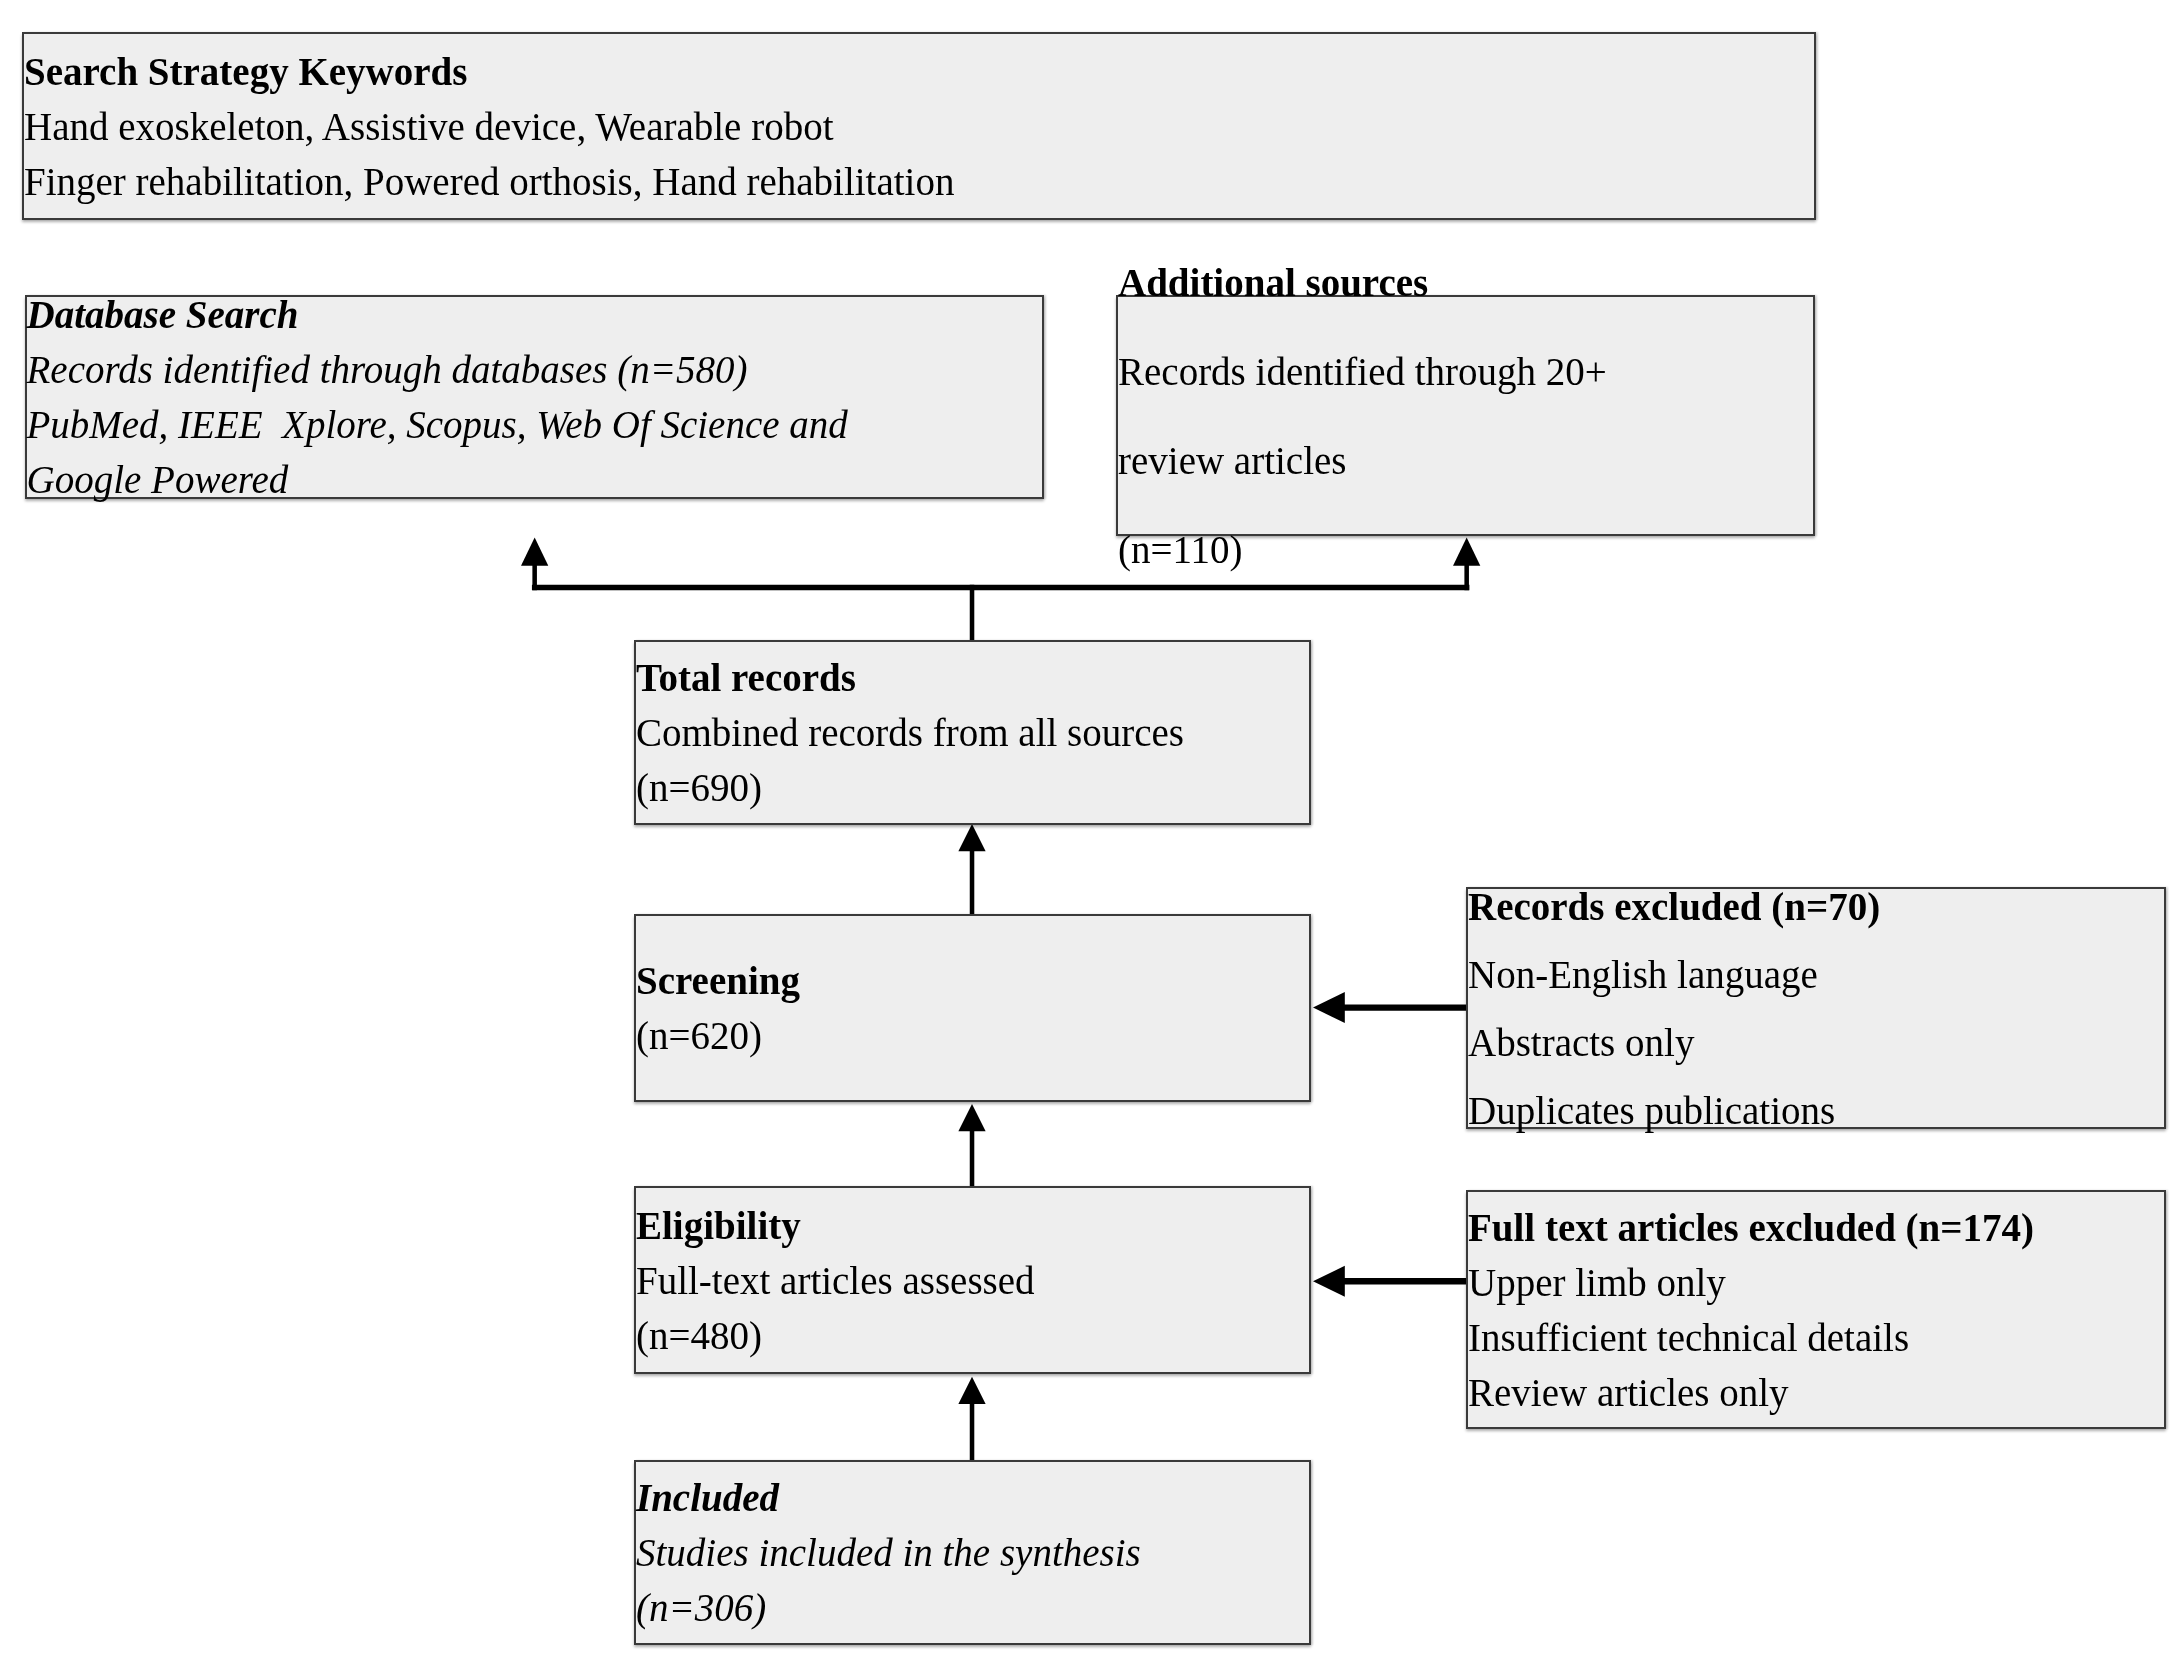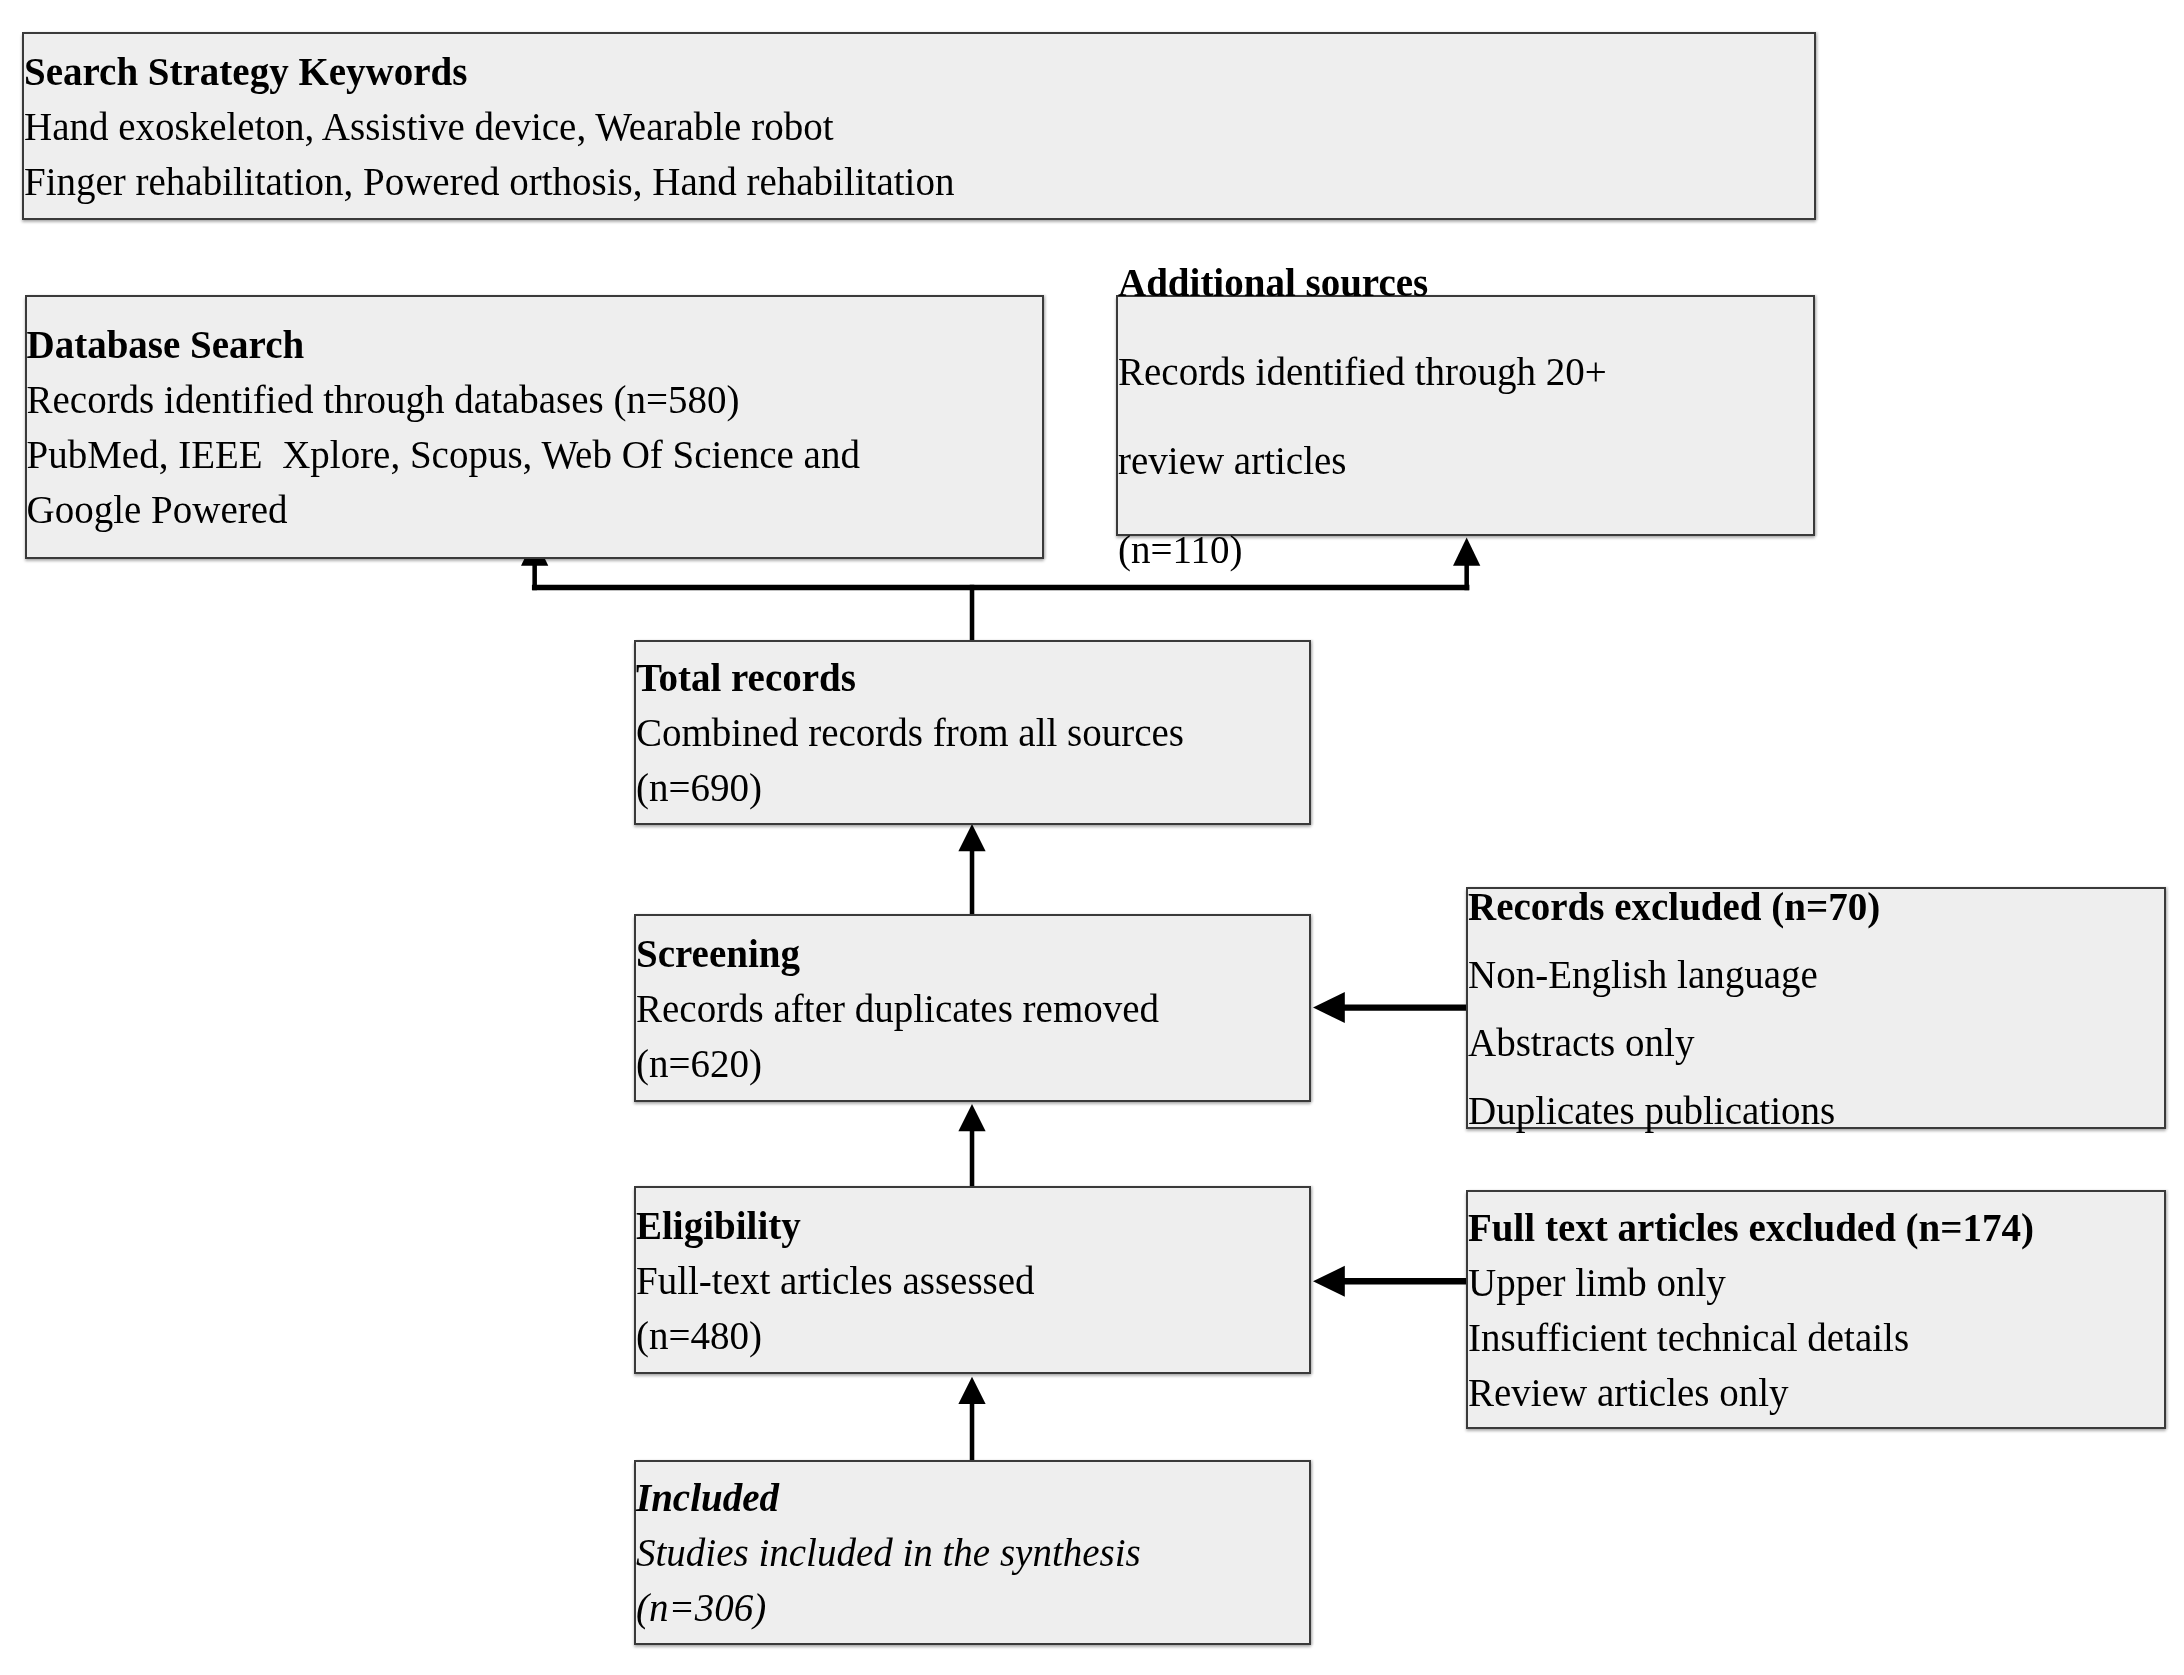--- a/index.html
+++ b/index.html
@@ -90,21 +90,21 @@
       <polygon points="1444,1409 1479,1392 1479,1426"></polygon>
     </g>
   </svg>
 
   <div class="box" style="left:22px; top:32px; width:1794px; height:188px;">
     <div class="t">Search Strategy Keywords</div>
     <div class="l">Hand exoskeleton, Assistive device, Wearable robot</div>
     <div class="l">Finger rehabilitation, Powered orthosis, Hand rehabilitation</div>
   </div>
 
-  <div class="box" style="left:24.5px; top:295px; width:1019px; height:264px;">
+  <div class="box" style="left:24.5px; top:295px; width:1019px; height:204px;font-style:italic;">
     <div class="t">Database Search</div>
     <div class="l">Records identified through databases (n=580)</div>
     <div class="l">PubMed, IEEE  Xplore, Scopus, Web Of Science and</div>
     <div class="l">Google Powered</div>
   </div>
 
   <div class="box" style="left:1116px; top:295px; width:699px; height:241px;gap:34px;">
     <div class="t">Additional sources</div>
     <div class="l">Records identified through 20+</div>
     <div class="l">review articles</div>
@@ -112,21 +112,20 @@
   </div>
 
   <div class="box" style="left:634px; top:640px; width:677px; height:185px;">
     <div class="t">Total records</div>
     <div class="l">Combined records from all sources</div>
     <div class="l">(n=690)</div>
   </div>
 
   <div class="box" style="left:634px; top:914px; width:677px; height:188px;">
     <div class="t">Screening</div>
-    <div class="l">Records after duplicates removed</div>
     <div class="l">(n=620)</div>
   </div>
 
   <div class="box" style="left:1466px; top:887px; width:700px; height:242px;gap:13px;">
     <div class="t">Records excluded (n=70)</div>
     <div class="l">Non-English language</div>
     <div class="l">Abstracts only</div>
     <div class="l">Duplicates publications</div>
   </div>
 

